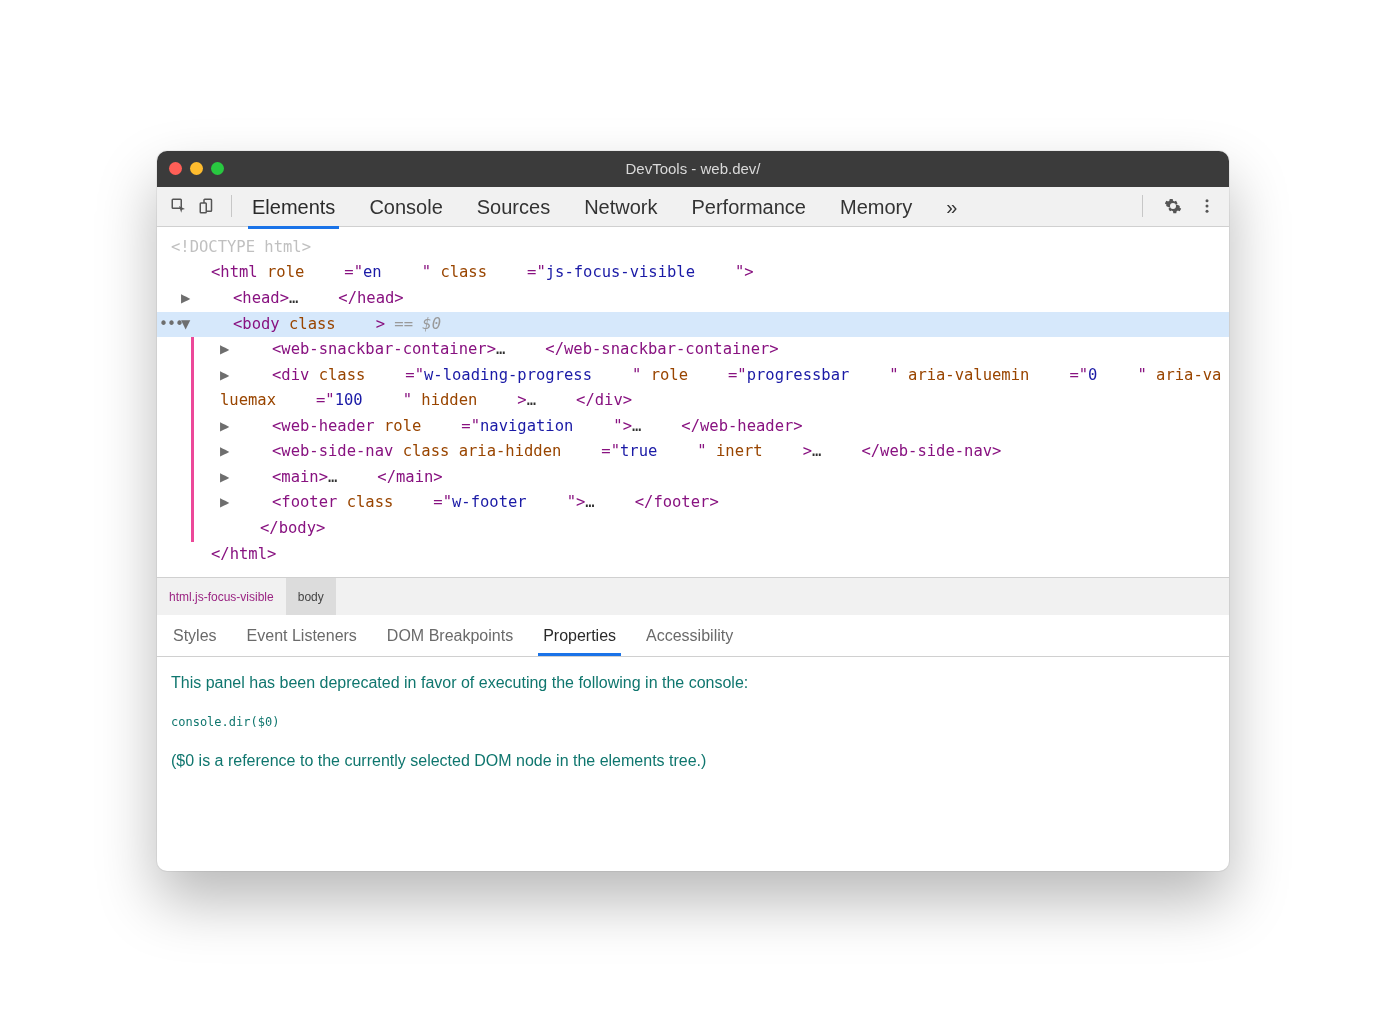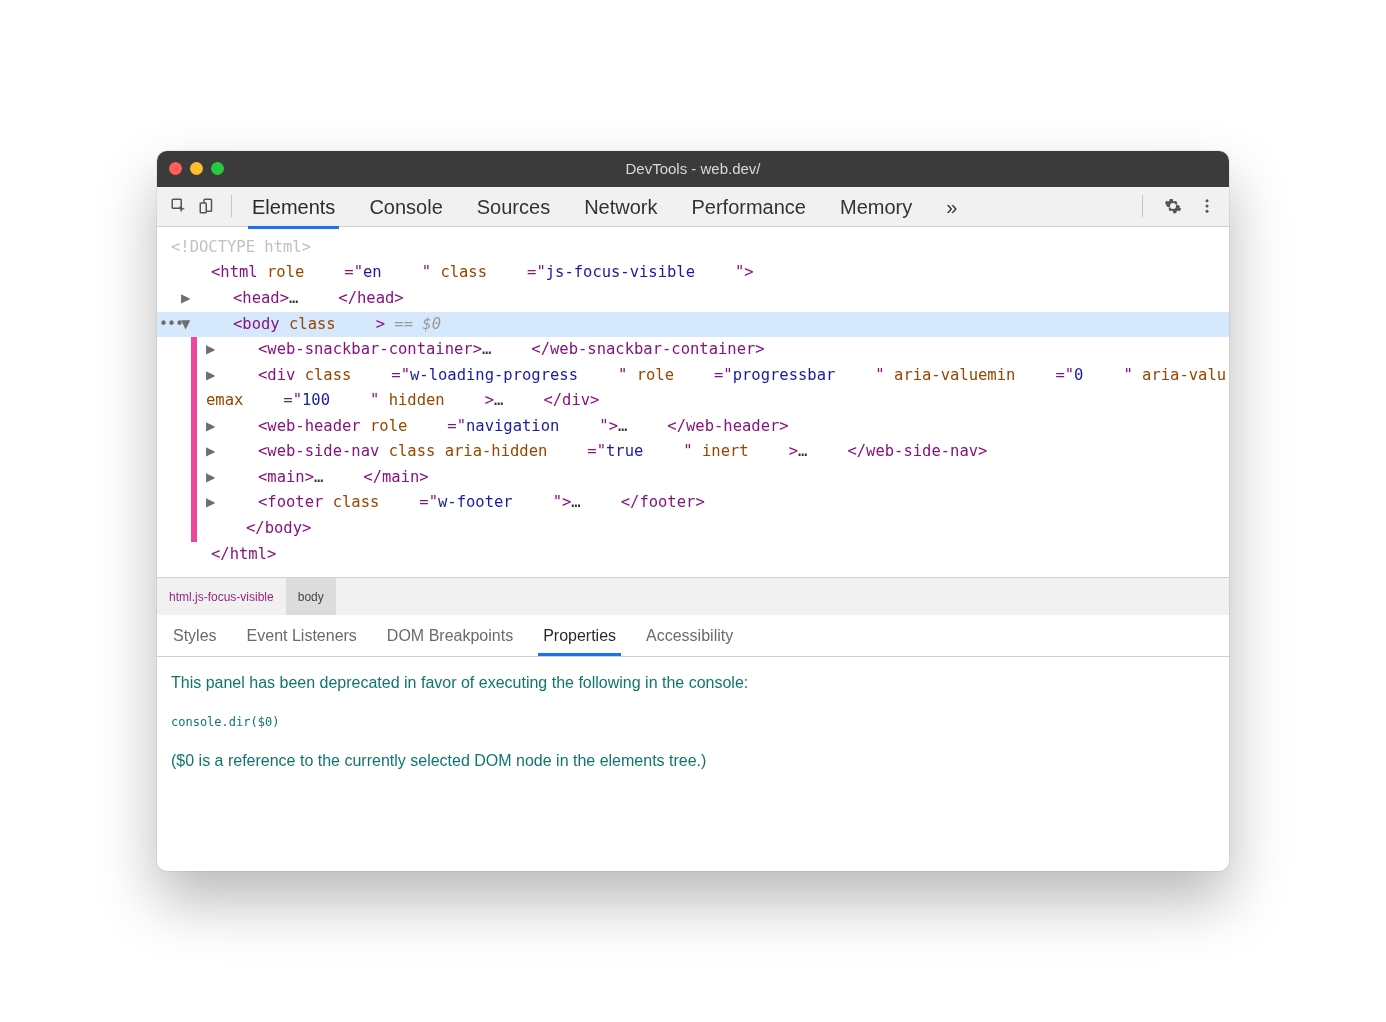--- a/index.html
+++ b/index.html
@@ -123,23 +123,23 @@
     font-size: 15px;
     letter-spacing: -1px;
   }
   .dim { color: #c0c0c0; }
   .tag { color: #881280; margin-left: 40px; }
   .attr-name { color: #994500; }
   .attr-val { color: #1a1aa6; }
   .text-node { color: #303030; }
   .sel-token { color: #999; font-style: italic; }
   .child-guide {
-    border-left: 6px solid #ec4899;
+    border-left: 3px solid #ec4899;
     margin-left: 34px;
-    padding-left: 3px;
+    padding-left: 20px;
   }
   
   .breadcrumb {
     border-top: 1px solid #d0d0d0;
     background: #f1f1f1;
     font-size: 12px;
     display: flex;
     align-items: stretch;
     height: 38px;
   }

